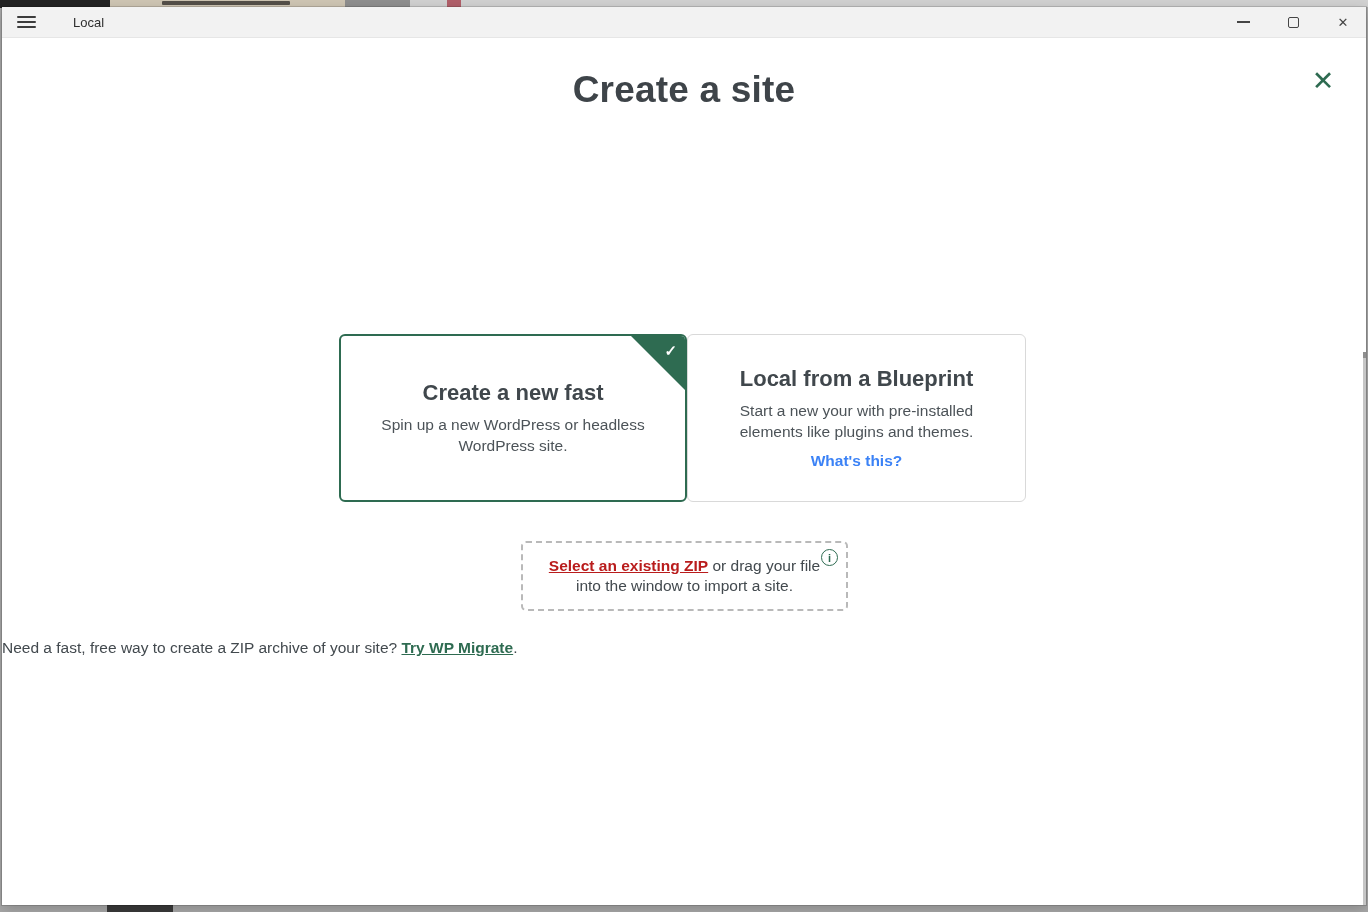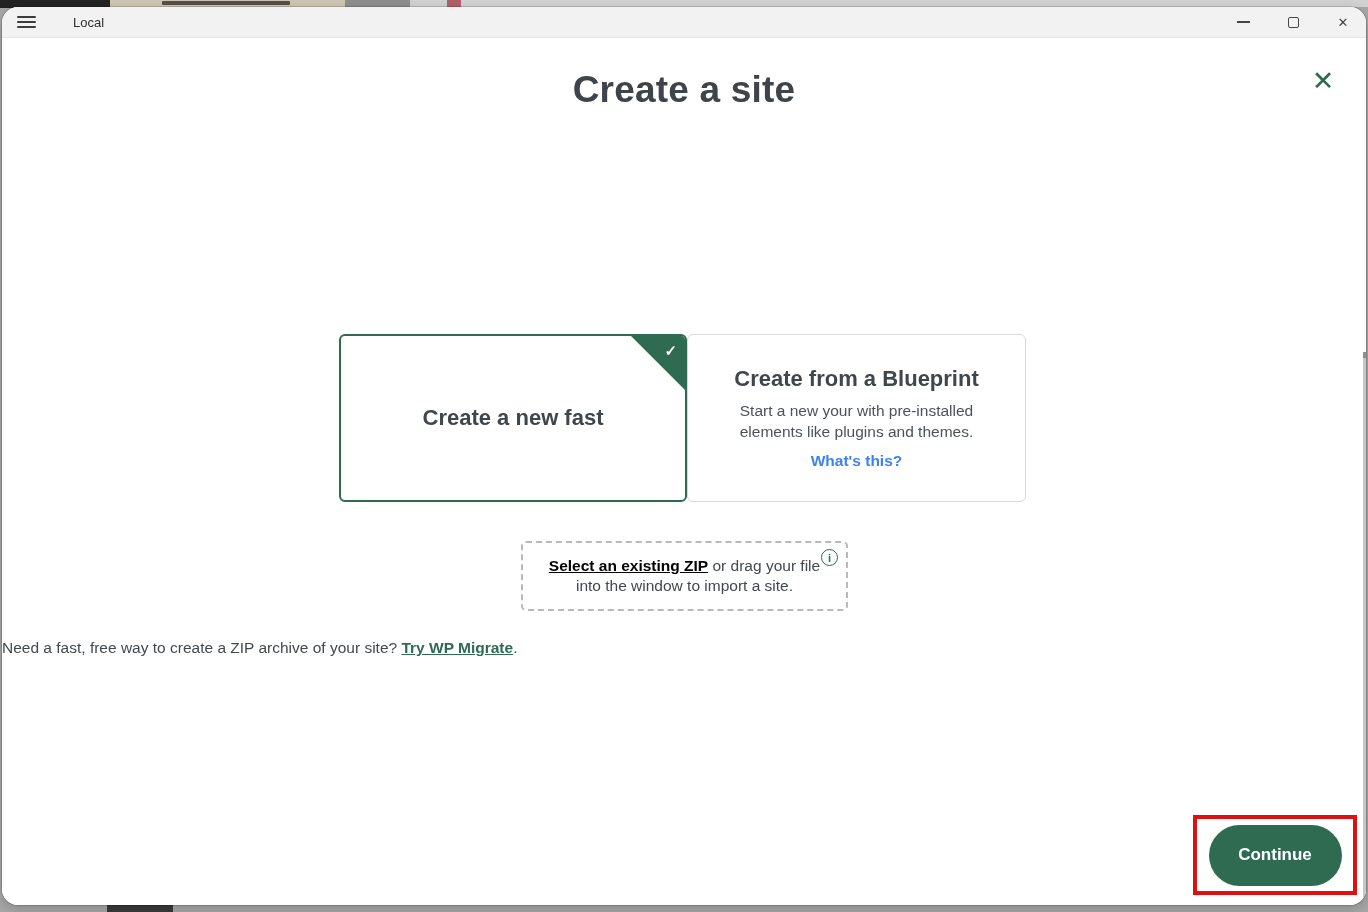--- a/index.html
+++ b/index.html
@@ -19,21 +19,21 @@
   .sliver-mid   { left: 345px; width: 65px;  background: #8f8f8f; }
   .sliver-icon  { left: 447px; width: 14px;  background: #b2606a; height: 7px; }
   .sliver-right { left: 410px; width: 958px; background: #d2d2d2; height: 7px; }
 
   
   .taskbar-dark { position: absolute; left: 107px; top: 903px; width: 66px; height: 9px; background: #3a3a3a; }
 
   
   .window {
     position: absolute; left: 2px; top: 7px; width: 1364px; height: 898px;
-    background: #fff; border-radius: 16px; overflow: hidden;
+    background: #fff; border-radius: 0; overflow: hidden;
     box-shadow: 0 0 0 1px rgba(0,0,0,.14), 0 4px 14px rgba(0,0,0,.20);
   }
   .titlebar {
     position: relative; height: 31px; background: #f2f2f2;
     border-bottom: 1px solid #e6e6e6;
   }
   .hamburger { position: absolute; left: 15px; top: 9px; width: 19px; cursor: pointer; }
   .hamburger i { display: block; height: 2px; background: #3c3c3c; margin-bottom: 3px; border-radius: 1px; }
   .hamburger i:last-child { margin-bottom: 0; }
   .app-title {
@@ -92,21 +92,21 @@
     color: #fff; font-size: 15px; font-weight: 700;
   }
 
   
   .zip-box {
     position: absolute; left: 519px; top: 503px; width: 327px; height: 70px;
     border: 2px dashed #b9b9b9; border-radius: 5px;
     display: flex; align-items: center; justify-content: center; text-align: center;
   }
   .zip-text { width: 272px; font-size: 15.5px; color: #42494e; line-height: 1.3; }
-  .zip-link { font-weight: 700; color: #000000; text-decoration: underline; cursor: pointer; }
+  .zip-link { font-weight: 700; color: #b91c1c; text-decoration: underline; cursor: pointer; }
   .info-icon {
     position: absolute; top: 6px; right: 8px; width: 17px; height: 17px;
     border: 1.6px solid #2e6b51; border-radius: 50%;
     color: #2e6b51; font-size: 11px; font-weight: 700; font-style: normal;
     display: flex; align-items: center; justify-content: center; cursor: pointer;
   }
 
   
   .migrate {
     position: absolute; top: 601px; left: 0; width: 100%;
@@ -168,38 +168,36 @@
 
     <h1 class="dialog-title">Create a site</h1>
     <div class="dialog-close">✕</div>
 
     <div class="cards">
 
       <div class="card card-new">
         <div class="corner-tri"></div>
         <div class="corner-check">✓</div>
         <div class="card-title">Create a new fast</div>
+        <div class="card-desc">Spin up a new WordPress or headless WordPress site.</div>
       </div>
 
       <div class="card card-bp">
-        <div class="card-title">Create from a Blueprint</div>
+        <div class="card-title">Local from a Blueprint</div>
         <div class="card-desc">Start a new your with pre-installed elements like plugins and themes.</div>
         <div class="card-link">What's this?</div>
       </div>
 
     </div>
 
     <div class="zip-box">
       <div class="zip-text"><span class="zip-link">Select an existing ZIP</span><span> or drag your file into the window to import a site.</span></div>
       <i class="info-icon">i</i>
     </div>
 
     <div class="migrate"><span>Need a fast, free way to create a ZIP archive of your site? </span><span class="migrate-link">Try WP Migrate</span><span>.</span></div>
 
-    <div class="red-annotation">
-      <button class="continue-btn">Continue</button>
-    </div>
 
     <div class="right-strip"></div>
     <div class="right-strip-cap"></div>
 
   </div>
 </div>
 
 </body></html>

